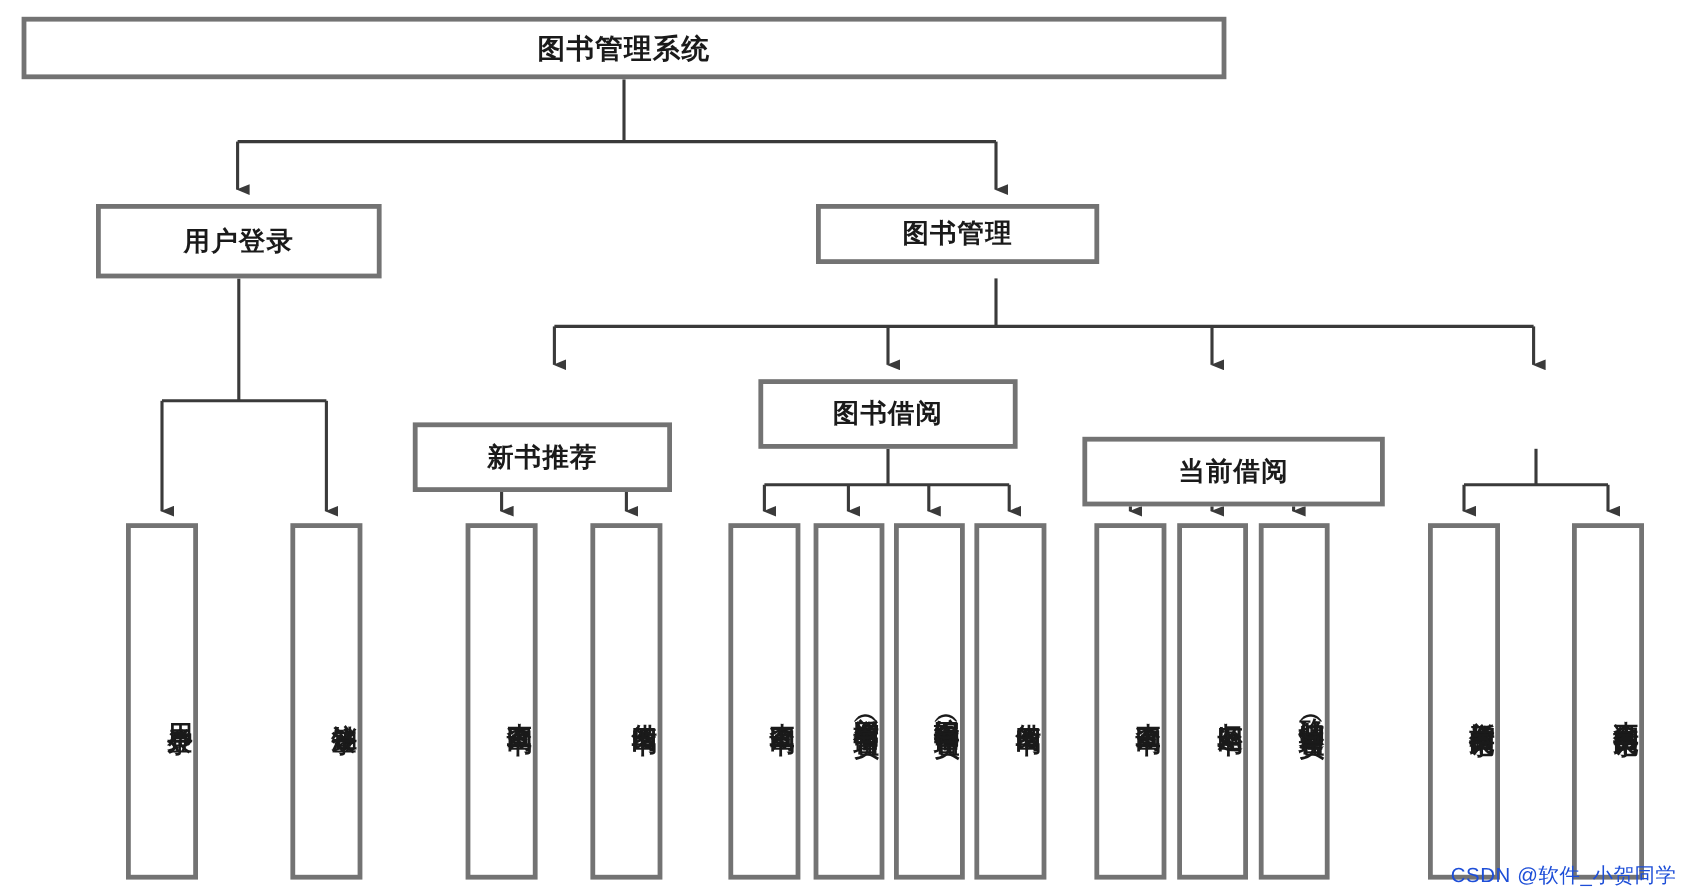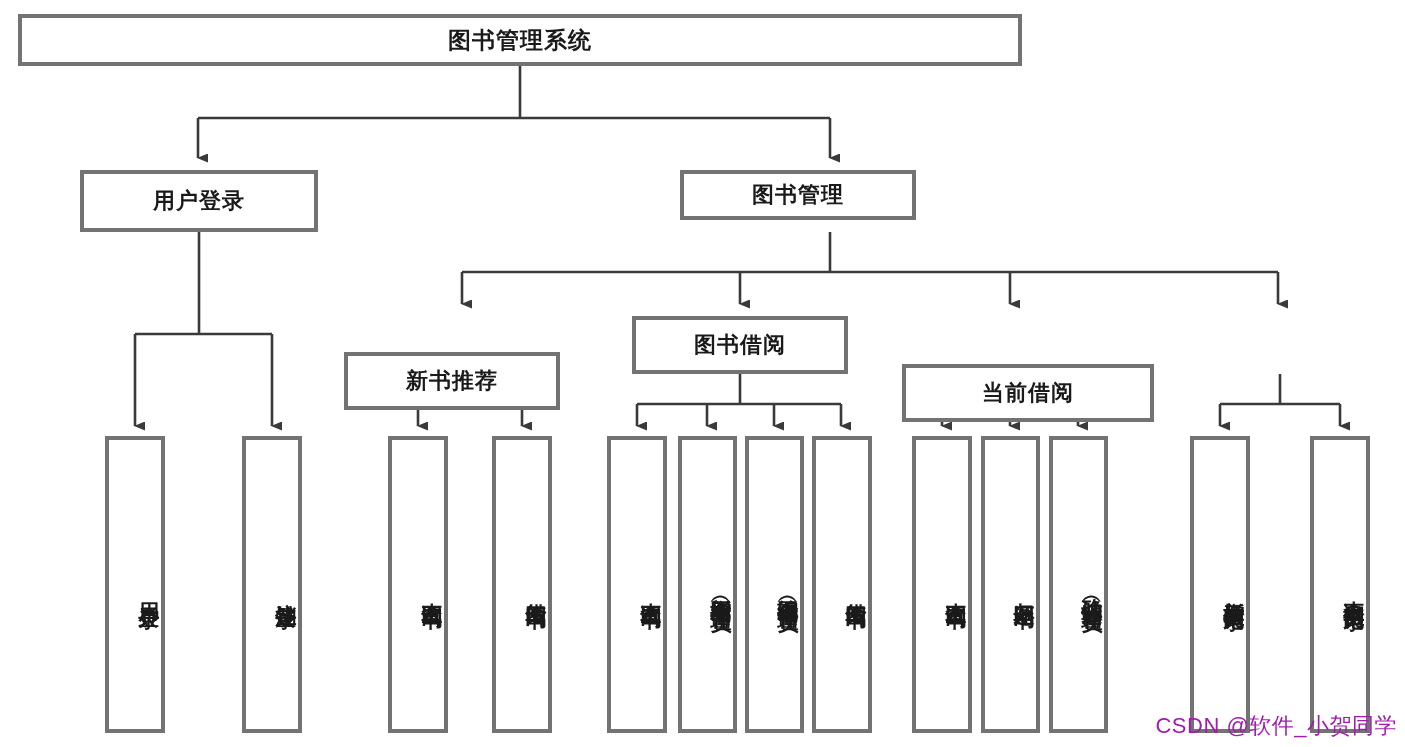--- a/index.html
+++ b/index.html
@@ -56,22 +56,22 @@
   .node.vert .vlabel {
     writing-mode: vertical-rl;
     text-orientation: upright;
     display: block;
     text-align: left;
   }
   .watermark {
     position: absolute;
     right: 8px;
     bottom: 6px;
-    font-size: 22px;
-    color: #a21caf;
+    font-size: 17px;
+    color: #1d4ed8;
     letter-spacing: 0.5px;
     white-space: nowrap;
   }
 </style>
 </head>
 <body>
 
 <div id="canvas">
 
   <svg class="connectors" viewBox="0 0 1405 747" xmlns="http://www.w3.org/2000/svg">

